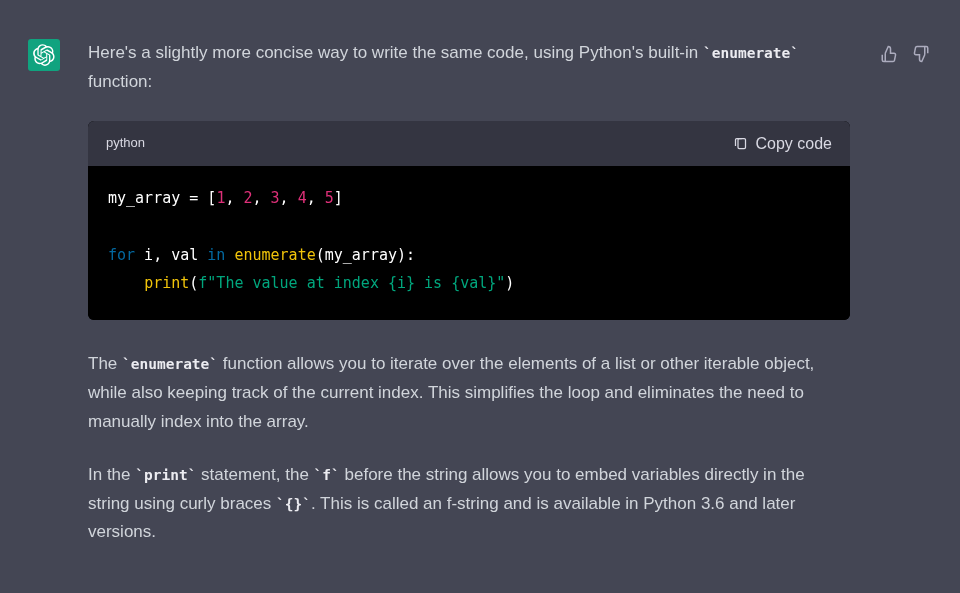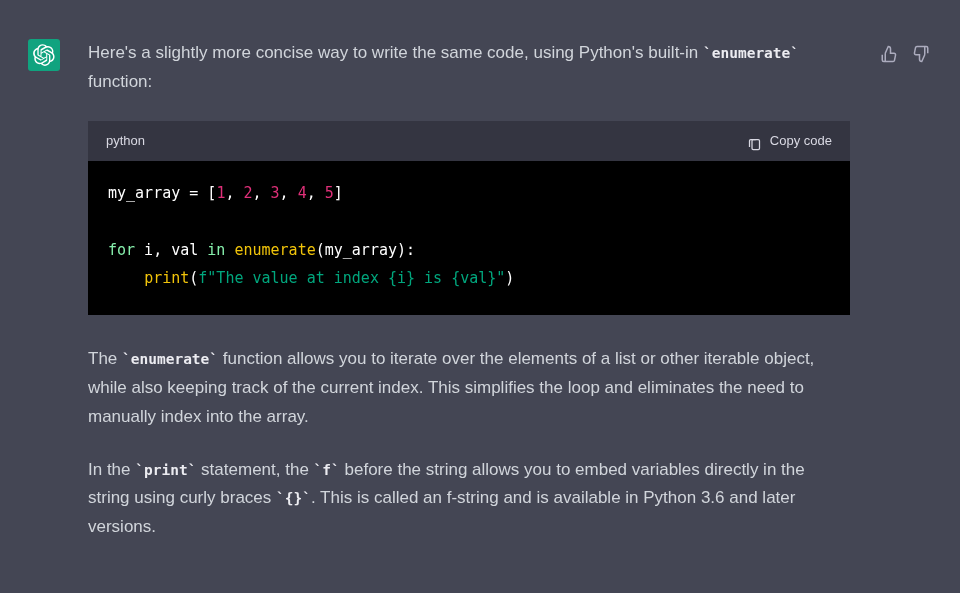--- a/index.html
+++ b/index.html
@@ -51,53 +51,53 @@
   .action-btn svg { width: 18px; height: 18px; }
   .inline-code {
     font-family: ui-monospace, SFMono-Regular, Menlo, Consolas, monospace;
     font-size: 14.5px;
     font-weight: 600;
     color: #ececf1;
   }
   .inline-code::before, .inline-code::after { content: "`"; }
   .codeblock {
     margin: 22px 0 30px 0;
-    border-radius: 0;
+    border-radius: 6px;
     overflow: hidden;
     background: #000;
   }
   .codeblock-header {
     background: #343541;
     display: flex;
     align-items: center;
     justify-content: space-between;
     padding: 9px 18px;
     font-size: 13px;
     color: #d9d9e3;
   }
   .copy-btn {
     display: flex;
-    align-items: flex-end;
+    align-items: center;
     gap: 8px;
     cursor: pointer;
     color: #d9d9e3;
-    font-size: 13px;
+    font-size: 16px;
   }
   .copy-btn svg { width: 15px; height: 15px; }
   .codeblock-body {
     padding: 18px 20px 22px 20px;
     font-family: ui-monospace, SFMono-Regular, Menlo, Consolas, monospace;
     font-size: 15px;
     line-height: 1.9;
     color: #fff;
     white-space: pre;
     background: #000;
   }
   .tok-num { color: #df3079; }
-  .tok-kw  { color: #86efac; }
+  .tok-kw  { color: #0369a1; }
   .tok-fn  { color: #f1c40a; }
   .tok-str { color: #00a67d; }
   .para { margin-bottom: 24px; }
 </style>
 </head>
 <body>
 
 <div class="message-row">
 
   <div class="avatar">

